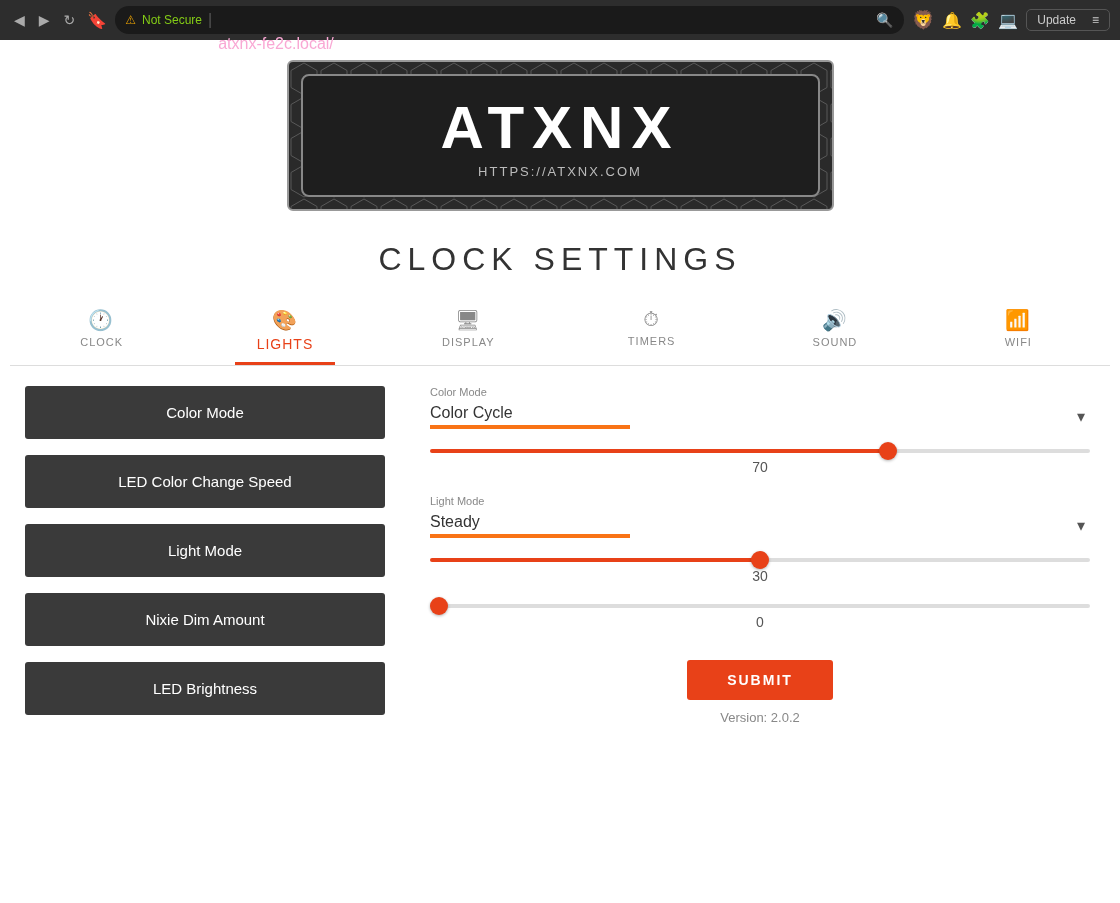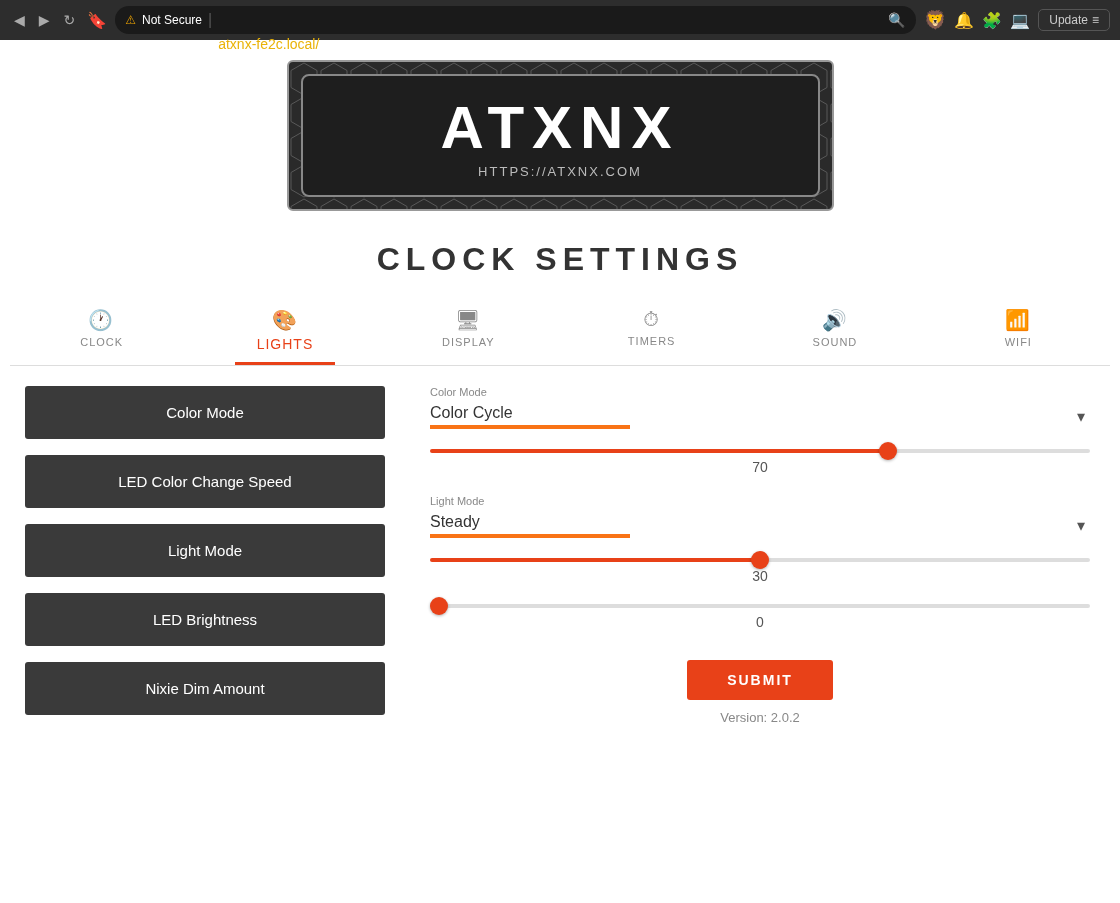--- a/index.html
+++ b/index.html
@@ -36,59 +36,59 @@
       flex: 1;
       background: #1a1a1a;
       border-radius: 20px;
       height: 28px;
       display: flex;
       align-items: center;
       padding: 0 10px;
       gap: 6px;
     }
     .address-bar .warning-icon { color: #f0a500; font-size: 12px; }
-    .address-bar .url-text { color: #eab308; font-size: 14px; flex: 1; margin-top: 48px; }
+    .address-bar .url-text { color: #f9a8d4; font-size: 16px; flex: 1; margin-top: 48px; }
     .address-bar .separator { color: #555; }
     .browser-actions {
       display: flex;
       align-items: center;
       gap: 8px;
     }
     .update-btn {
       background: none;
       border: 1px solid #555;
       color: #ccc;
       padding: 3px 10px;
       border-radius: 5px;
       font-size: 12px;
       cursor: pointer;
       display: flex;
       align-items: center;
-      gap: 4px;
+      gap: 16px;
     }
 
     
     .page-content {
       background: #fff;
       min-height: 863px;
       display: flex;
       flex-direction: column;
       align-items: center;
     }
 
     
     .logo-container {
       margin: 20px auto;
       width: 547px;
     }
 
     
     .page-title {
       font-size: 32px;
-      font-weight: 700;
+      font-weight: 400;
       letter-spacing: 6px;
       color: #333;
       margin: 10px 0 20px 0;
       text-transform: uppercase;
     }
 
     
     .tabs-container {
       width: 100%;
       max-width: 1100px;
@@ -281,21 +281,21 @@
 
 <div class="browser-bar">
   <div class="browser-nav">
     <button class="nav-btn">◀</button>
     <button class="nav-btn">▶</button>
     <button class="nav-btn">↻</button>
   </div>
   <span style="color:#aaa; font-size:16px;">🔖</span>
   <div class="address-bar">
     <span class="warning-icon">⚠</span>
-    <span style="color:#ffffff; font-size:12px;">Not Secure</span>
+    <span style="color:#84cc16; font-size:12px;">Not Secure</span>
     <span class="separator">|</span>
     <span class="url-text">atxnx-fe2c.local/</span>
     <span style="color:#aaa; font-size:14px;">🔍</span>
   </div>
   <div class="browser-actions">
     <span style="color:#e84118; font-size:18px;">🦁</span>
     <span style="color:#f0a500; font-size:16px;">🔔</span>
     <span style="color:#aaa; font-size:16px;">🧩</span>
     <span style="color:#aaa; font-size:16px;">💻</span>
     <button class="update-btn">
@@ -353,22 +353,22 @@
       <span class="tab-label" style="color:#888; font-size:11px; letter-spacing:1px;">WIFI</span>
     </div>
   </div>
 
   <div class="main-layout">
 
     <div class="sidebar">
       <button class="sidebar-btn">Color Mode</button>
       <button class="sidebar-btn">LED Color Change Speed</button>
       <button class="sidebar-btn">Light Mode</button>
+      <button class="sidebar-btn">Nixie Dim Amount</button>
       <button class="sidebar-btn">LED Brightness</button>
-      <button class="sidebar-btn">Nixie Dim Amount</button>
     </div>
 
     <div class="content-area">
 
       <div class="dropdown-section">
         <span class="dropdown-label">Color Mode</span>
         <div class="dropdown-wrapper">
           <select class="dropdown-select">
             <option value="Color Cycle">Color Cycle</option>
             <option value="Static">Static</option>

